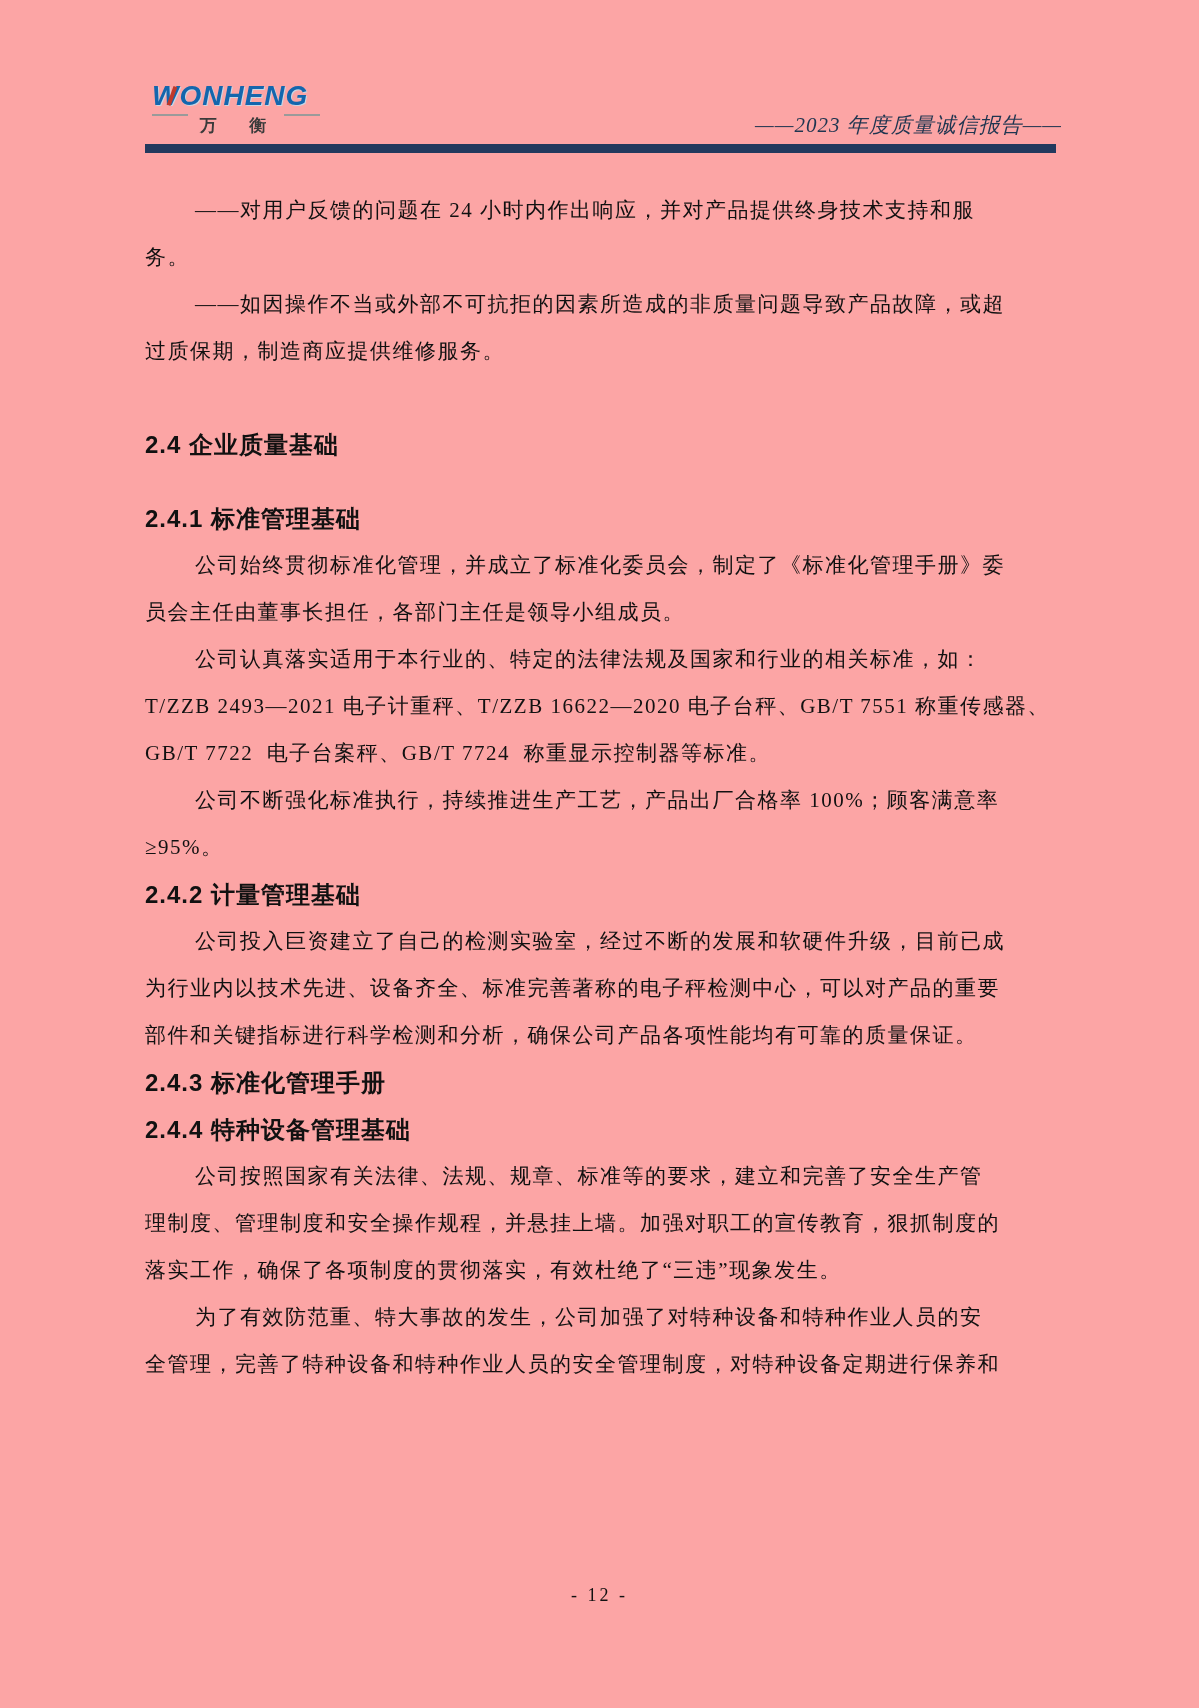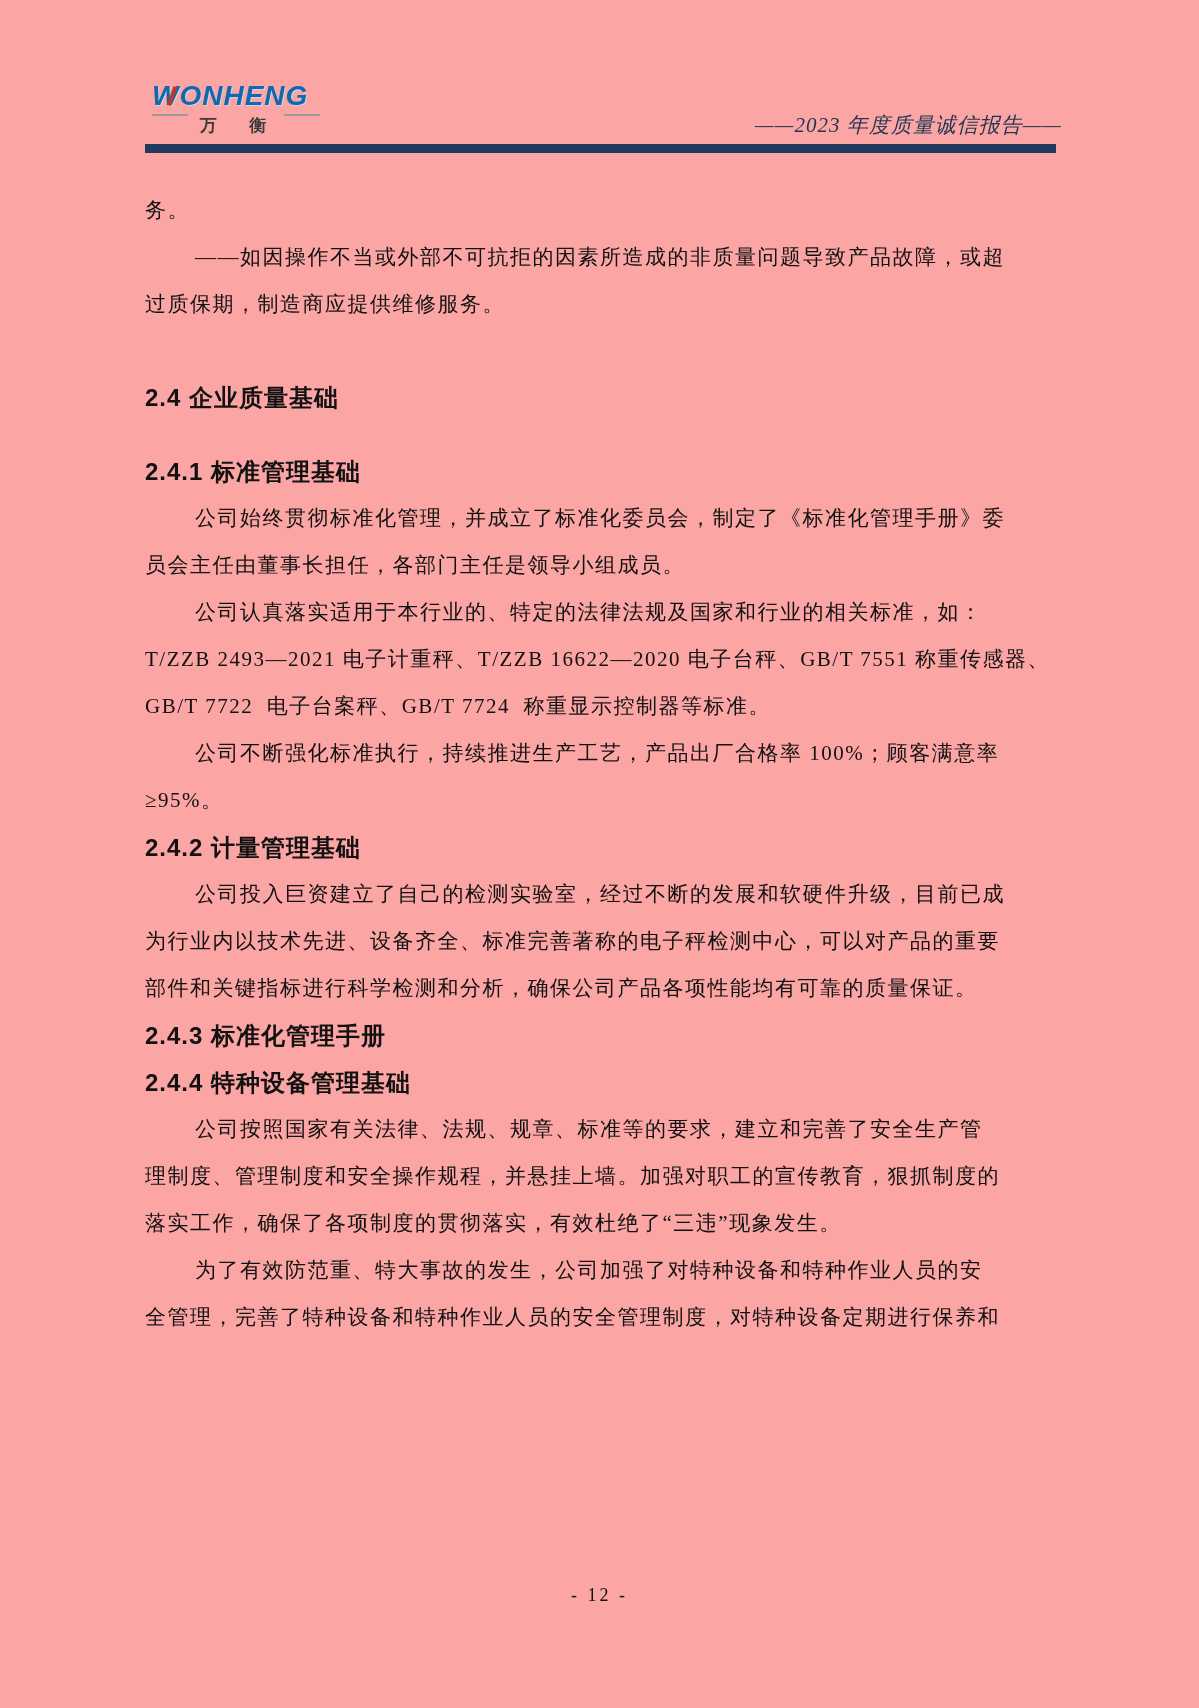--- a/index.html
+++ b/index.html
@@ -133,20 +133,21 @@
         <span class="logo-cn">万 衡</span>
         <span class="logo-rule"></span>
       </div>
     </div>
     <div class="report-title">——2023 年度质量诚信报告——</div>
     <div class="header-bar"></div>
   </div>
 
   <div class="doc">
       <div class="para">
+        <div class="line indent">——对用户反馈的问题在 24 小时内作出响应，并对产品提供终身技术支持和服</div>
         <div class="line">务。</div>
       </div>
       <div class="para">
         <div class="line indent">——如因操作不当或外部不可抗拒的因素所造成的非质量问题导致产品故障，或超</div>
         <div class="line">过质保期，制造商应提供维修服务。</div>
       </div>
       <div class="h1">2.4 企业质量基础</div>
       <div class="h2">2.4.1 标准管理基础</div>
       <div class="para">
         <div class="line indent">公司始终贯彻标准化管理，并成立了标准化委员会，制定了《标准化管理手册》委</div>

